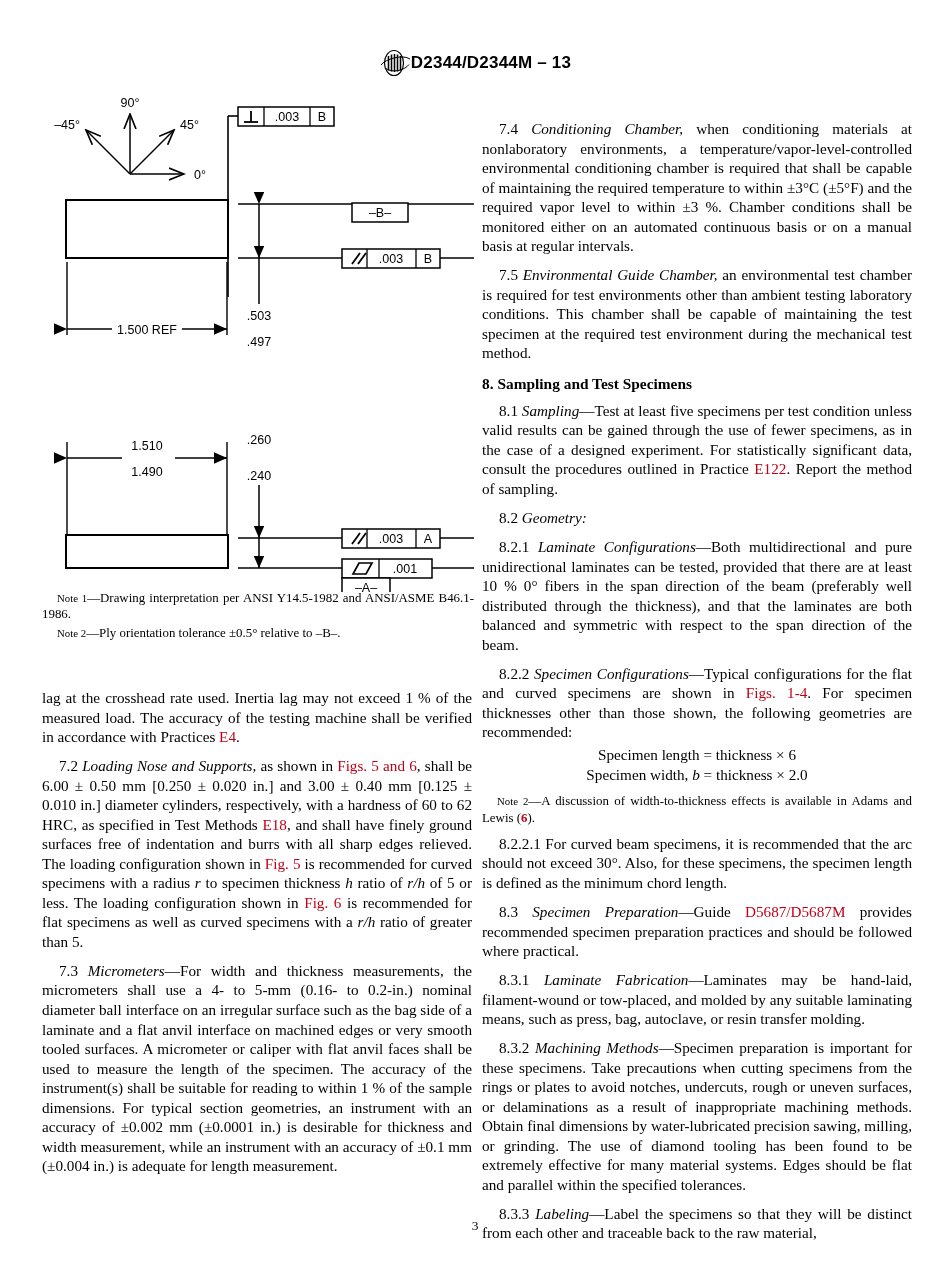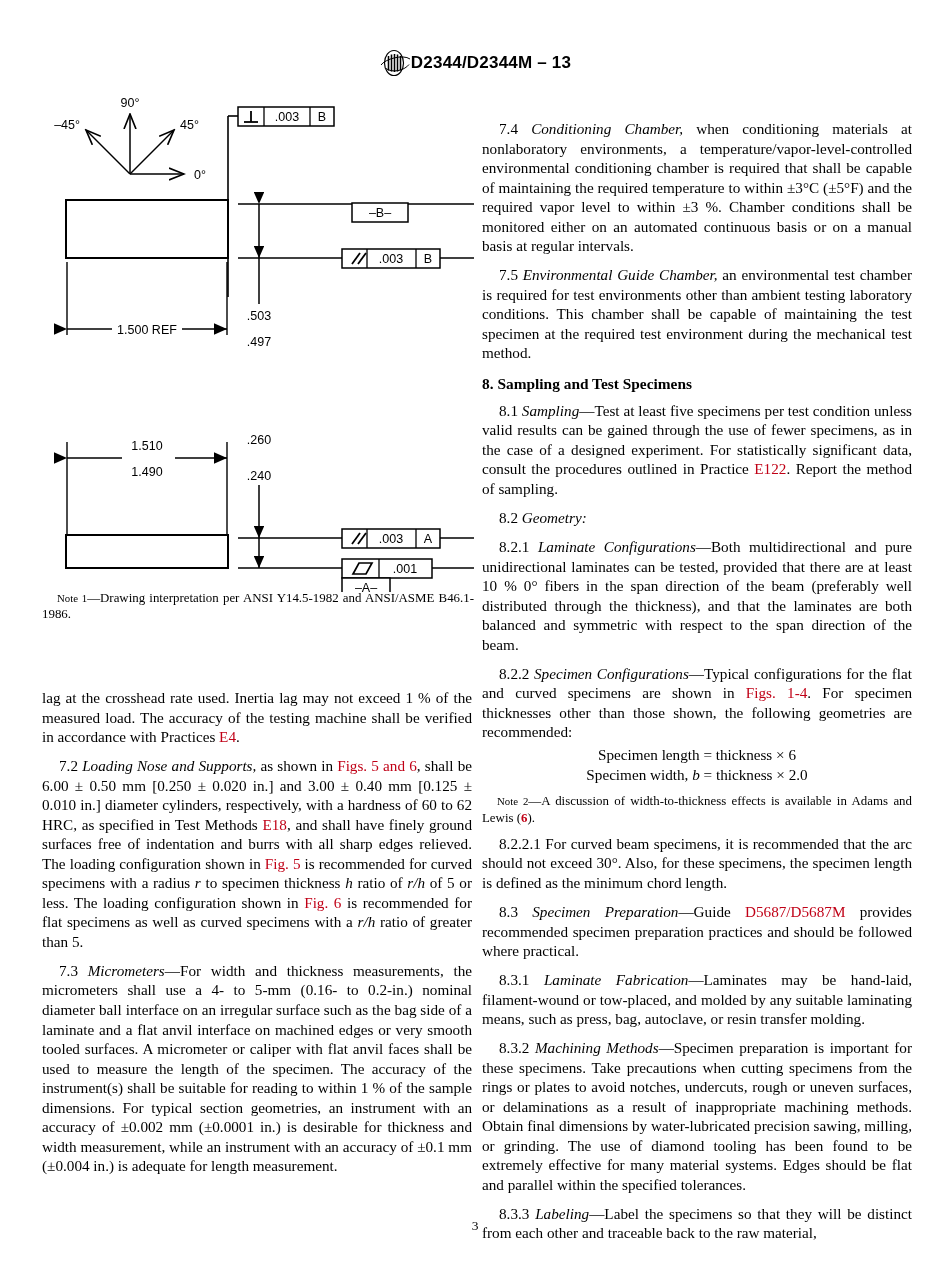--- a/index.html
+++ b/index.html
@@ -209,20 +209,21 @@
         <path d="M311,482 L317,471 L330,471 L324,482 z" stroke-width="1.7" fill="none"></path>
         <rect x="300" y="486" width="48" height="18" stroke-width="1.5"></rect>
       </g>
       <text x="363" y="481" font-family="Liberation Sans, sans-serif" font-size="12.5" text-anchor="middle">.001</text>
       <text x="324" y="500" font-family="Liberation Sans, sans-serif" font-size="12.5" text-anchor="middle">–A–</text>
     </svg>
   </div>
 
   <div class="fig-notes">
     <p class="fig-note"><span class="sc">Note 1</span><span>—Drawing interpretation per ANSI Y14.5-1982 and ANSI/ASME B46.1-1986.</span></p>
+    <p class="fig-note"><span class="sc">Note 2</span><span>—Ply orientation tolerance ±0.5° relative to –B–.</span></p>
   </div>
 
   <div class="col-left" style="top:688px;">
 
     <p class="body"><span>lag at the crosshead rate used. Inertia lag may not exceed 1 % of the measured load. The accuracy of the testing machine shall be verified in accordance with Practices </span><span class="red">E4</span><span>.</span></p>
 
     <p class="body ind"><span>7.2 </span><span class="it">Loading Nose and Supports,</span><span> as shown in </span><span class="red">Figs. 5 and 6</span><span>, shall be 6.00 ± 0.50 mm [0.250 ± 0.020 in.] and 3.00 ± 0.40 mm [0.125 ± 0.010 in.] diameter cylinders, respectively, with a hardness of 60 to 62 HRC, as specified in Test Methods </span><span class="red">E18</span><span>, and shall have finely ground surfaces free of indentation and burrs with all sharp edges relieved. The loading configuration shown in </span><span class="red">Fig. 5</span><span> is recommended for curved specimens with a radius </span><span class="it">r</span><span> to specimen thickness </span><span class="it">h</span><span> ratio of </span><span class="it">r/h</span><span> of 5 or less. The loading configuration shown in </span><span class="red">Fig. 6</span><span> is recommended for flat specimens as well as curved specimens with a </span><span class="it">r/h</span><span> ratio of greater than 5.</span></p>
 
     <p class="body ind"><span>7.3 </span><span class="it">Micrometers</span><span>—For width and thickness measurements, the micrometers shall use a 4- to 5-mm (0.16- to 0.2-in.) nominal diameter ball interface on an irregular surface such as the bag side of a laminate and a flat anvil interface on machined edges or very smooth tooled surfaces. A micrometer or caliper with flat anvil faces shall be used to measure the length of the specimen. The accuracy of the instrument(s) shall be suitable for reading to within 1 % of the sample dimensions. For typical section geometries, an instrument with an accuracy of ±0.002 mm (±0.0001 in.) is desirable for thickness and width measurement, while an instrument with an accuracy of ±0.1 mm (±0.004 in.) is adequate for length measurement.</span></p>
 

